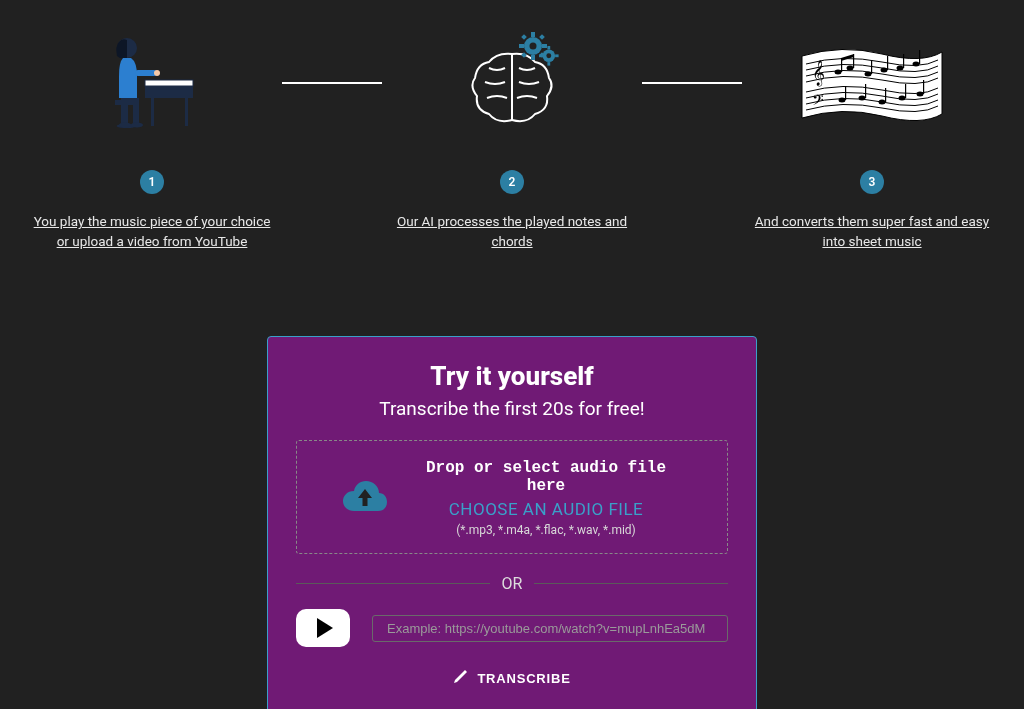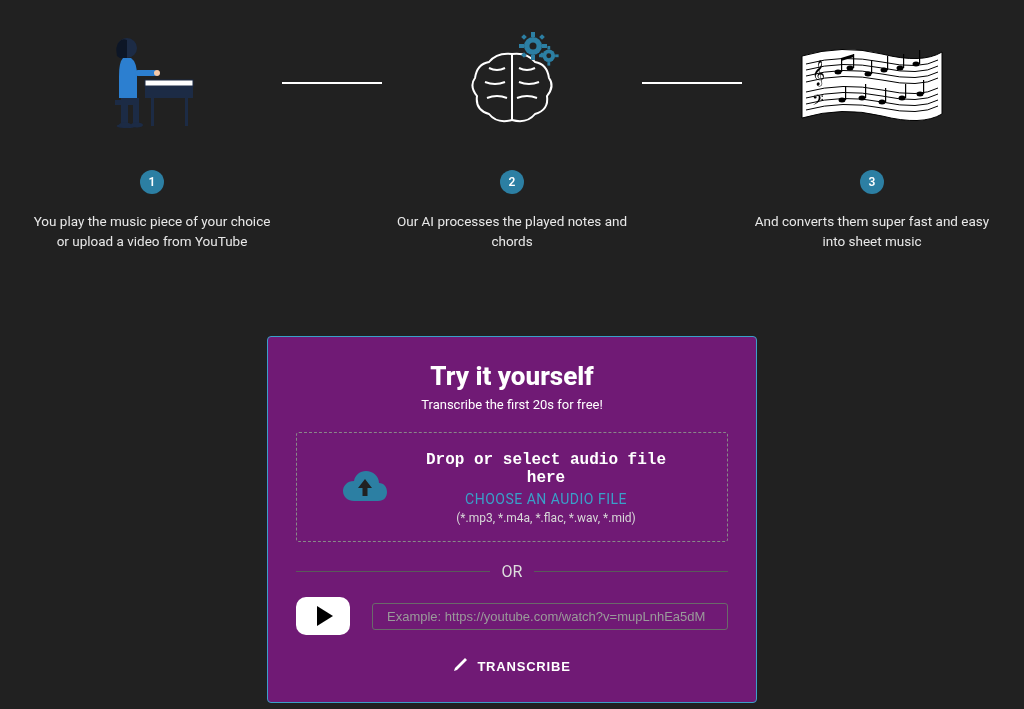--- a/index.html
+++ b/index.html
@@ -53,37 +53,38 @@
       justify-content: center;
       margin-top: 32px;
       margin-bottom: 18px;
     }
     .step-text {
       font-size: 13.5px;
       text-align: center;
       line-height: 1.45;
       color: #e8e8e8;
       padding: 0 10px;
+      text-decoration: underline;
     }
     .try-card {
       width: 490px;
       margin: 85px auto 7px;
       border: 1px solid #3aa0c9;
       border-radius: 4px;
       background: #701a75;
       padding: 24px 28px 26px;
     }
     .try-title {
       font-size: 26px;
       font-weight: 800;
       text-align: center;
       margin-bottom: 6px;
     }
     .try-subtitle {
-      font-size: 13px;
+      font-size: 19px;
       text-align: center;
       margin-bottom: 20px;
     }
     .dropzone {
       border: 1px dashed #888;
       border-radius: 3px;
       padding: 18px 16px 16px;
       display: flex;
       align-items: center;
       gap: 22px;
@@ -98,21 +99,21 @@
       text-align: center;
       padding-right: 30px;
     }
     .drop-headline {
       font-size: 16px;
       font-weight: 700;
       margin-bottom: 4px;
       font-family: Liberation Mono, monospace;
     }
     .choose-link {
-      font-size: 14px;
+      font-size: 17px;
       letter-spacing: 0.5px;
       color: #3aa0c9;
       margin-bottom: 4px;
     }
     .file-types {
       font-size: 12px;
       color: #d8d8d8;
     }
     .or-row {
       display: flex;

